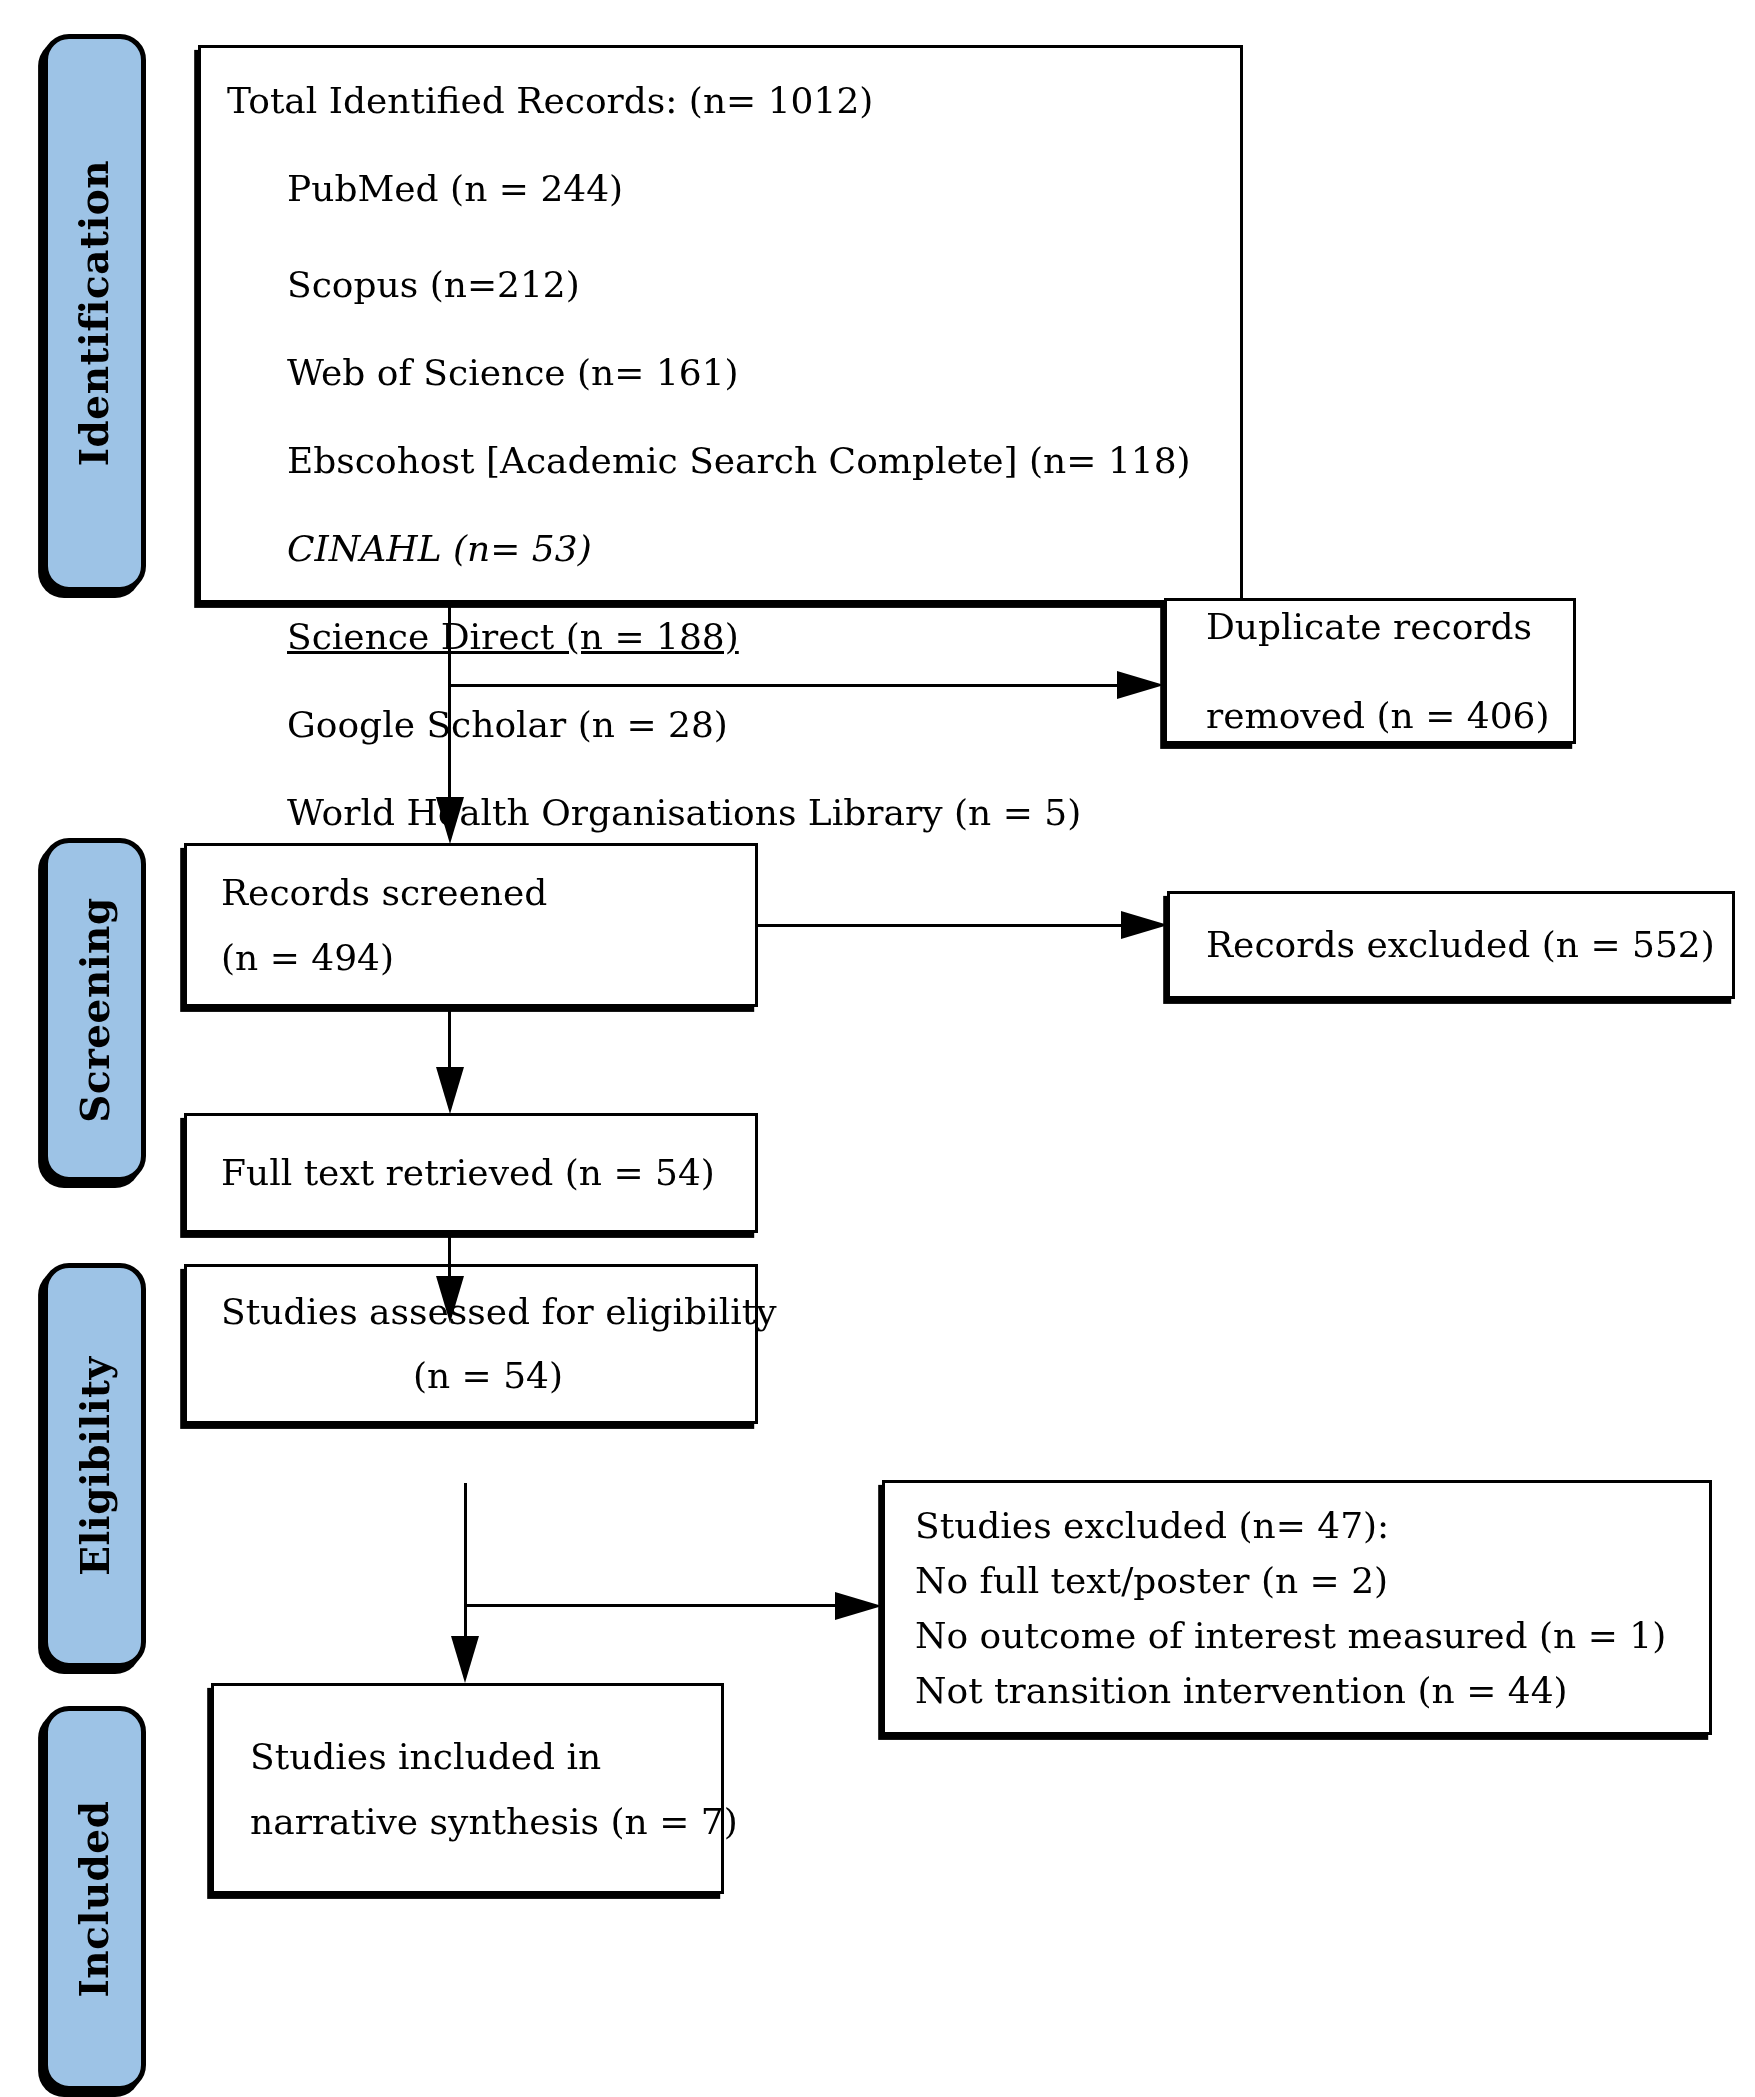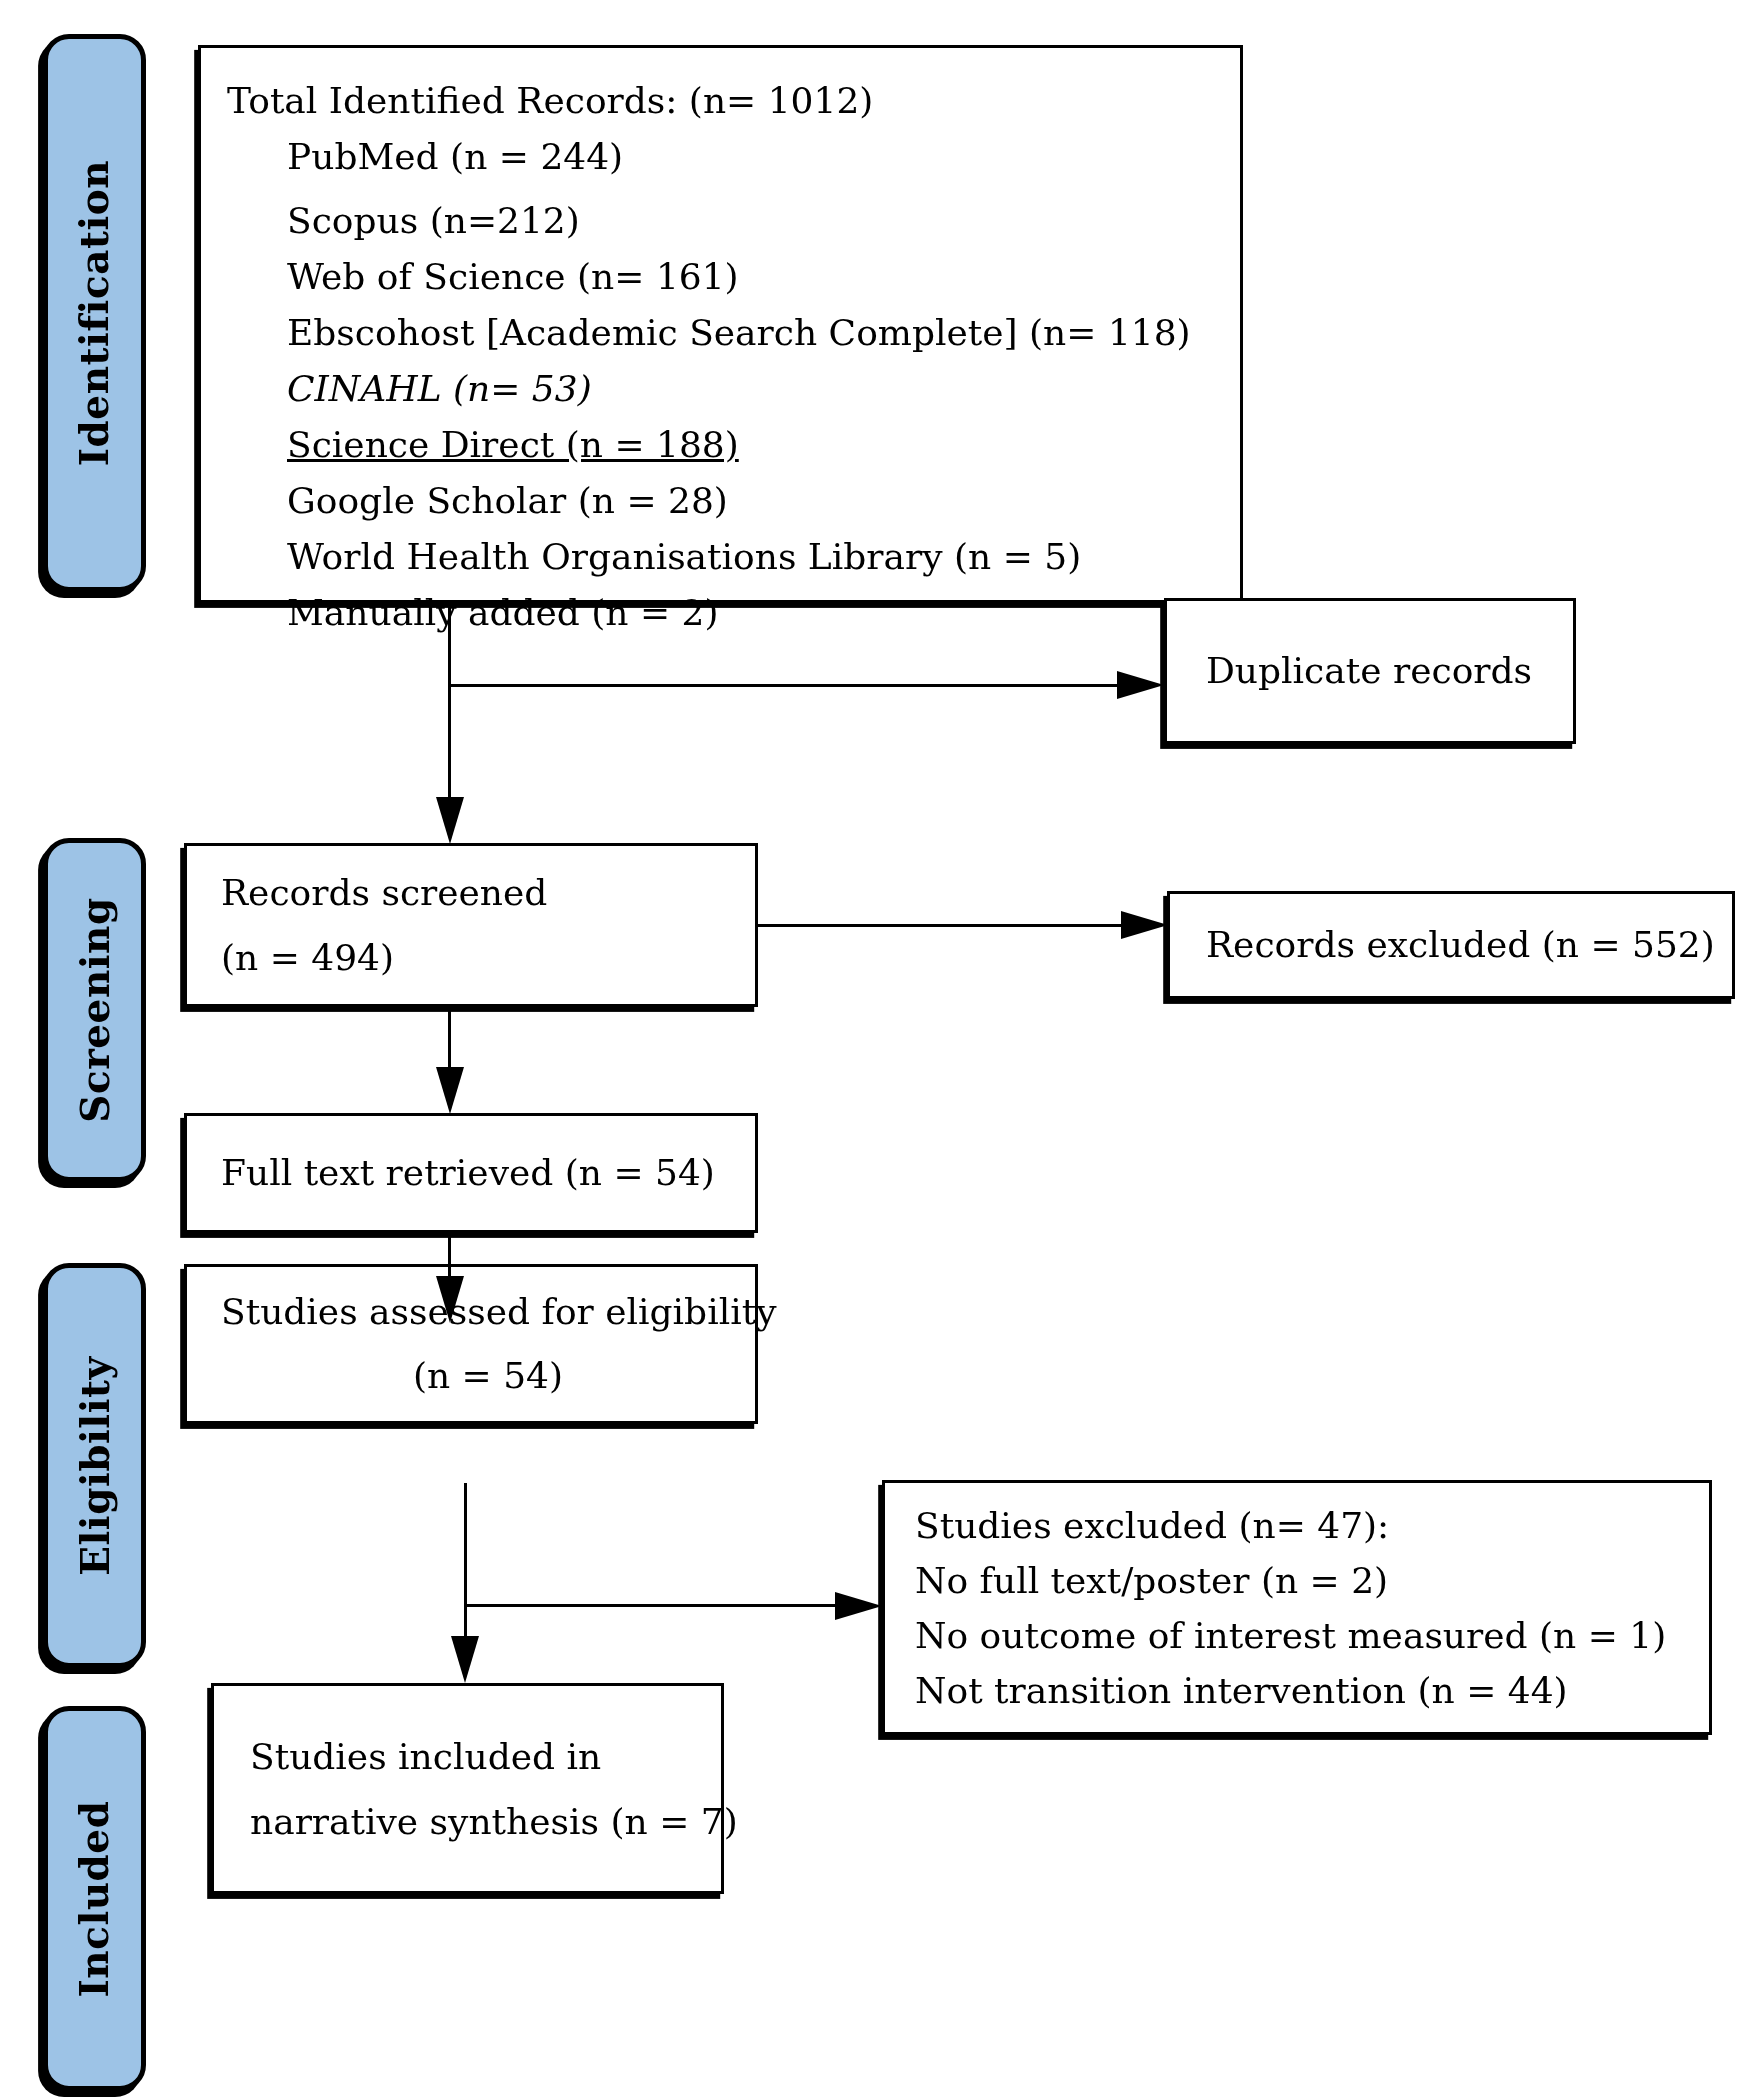--- a/index.html
+++ b/index.html
@@ -72,35 +72,36 @@
   <div class="stage" style="top:838px;height:334px;">
     <span>Screening</span>
   </div>
   <div class="stage" style="top:1263px;height:395px;">
     <span>Eligibility</span>
   </div>
   <div class="stage" style="top:1706px;height:375px;">
     <span>Included</span>
   </div>
 
-  <div class="fbox" style="left:198px;top:45px;width:1045px;height:558px;justify-content:flex-start;padding:25px 16.3px 0 26px;">
+  <div class="fbox" style="left:198px;top:45px;width:1045px;height:558px;justify-content:flex-start;padding:25px 16.3px 0 26px;gap:32px;">
     <div class="line">Total Identified Records: (n= 1012)</div>
     <div class="line" style="padding-left:60px;">PubMed (n = 244)</div>
     <div class="line" style="padding-left:60px;margin-top:8px;">Scopus (n=212)</div>
     <div class="line" style="padding-left:60px;">Web of Science (n= 161)</div>
     <div class="line" style="padding-left:60px;">Ebscohost [Academic Search Complete] (n= 118)</div>
     <div class="line" style="padding-left:60px;font-style:italic;">CINAHL (n= 53)</div>
     <div class="line" style="padding-left:60px;text-decoration:underline;">Science Direct (n = 188)</div>
     <div class="line" style="padding-left:60px;">Google Scholar (n = 28)</div>
     <div class="line" style="padding-left:60px;">World Health Organisations Library (n = 5)</div>
     <div class="line" style="padding-left:60px;">Manually added (n = 2)</div>
   </div>
 
   <div class="fbox" style="left:1164px;top:598px;width:412px;height:146px;padding-left:39px;line-height:64px;gap:25px;">
     <div class="line">Duplicate records</div>
+    <div class="line">removed (n = 406)</div>
   </div>
 
   <div class="fbox" style="left:184px;top:843px;width:574px;height:164px;padding-left:34px;line-height:65px;">
     <div class="line">Records screened</div>
     <div class="line">(n = 494)</div>
   </div>
 
   <div class="fbox" style="left:1167px;top:891px;width:568px;height:108px;padding-left:36px;">
     <div class="line">Records excluded (n = 552)</div>
   </div>

